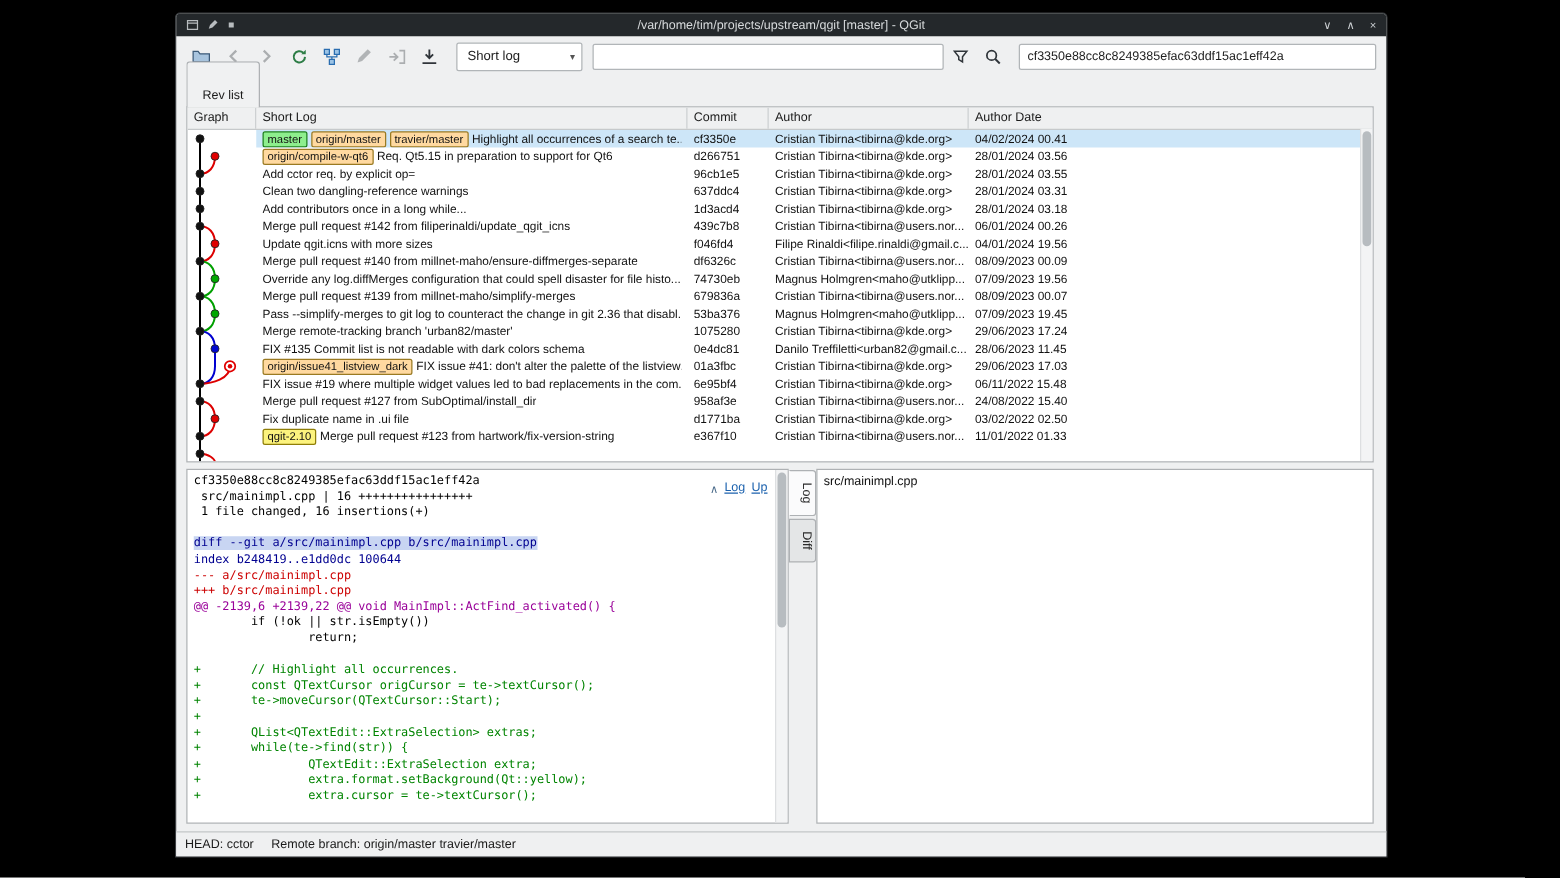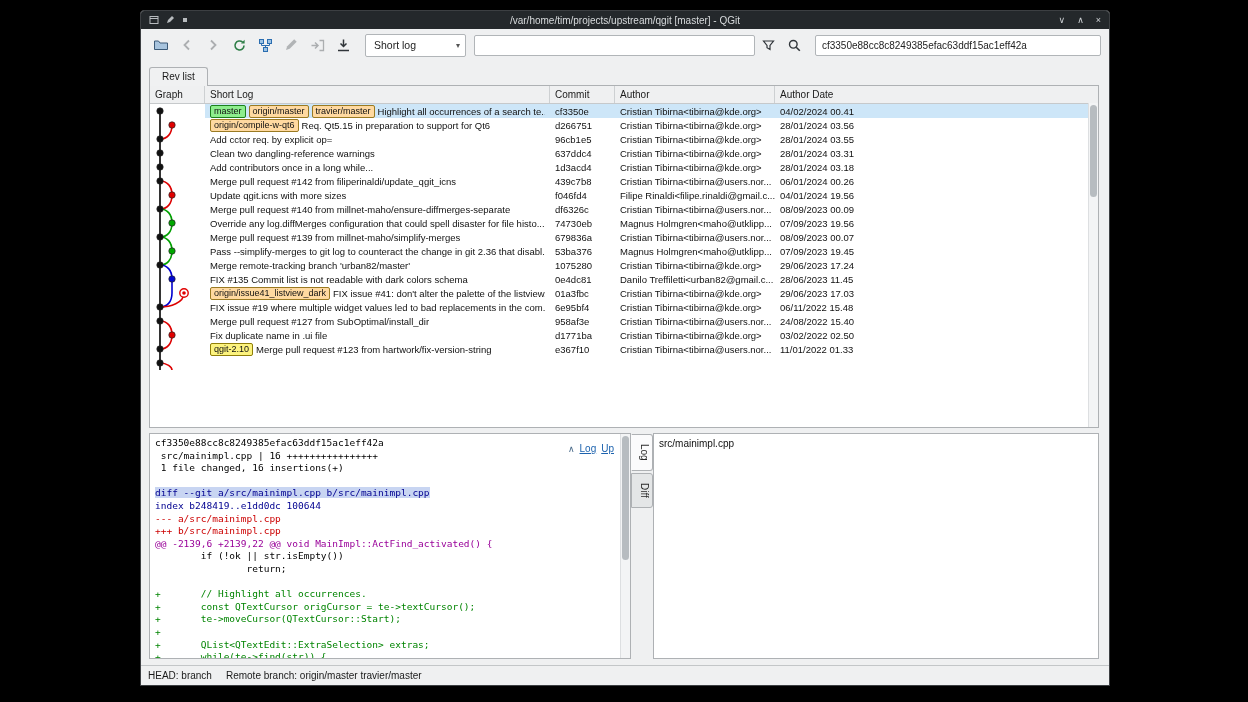--- a/index.html
+++ b/index.html
@@ -21,24 +21,24 @@
   .tbtn.disabled{opacity:.35;}
   .combo{height:21px;background:#fff;border:1px solid #b1b5b8;border-radius:2px;display:flex;align-items:center;
          justify-content:space-between;font-size:10.5px;padding:0 5px 0 8px;width:86px;margin-left:8px;flex:none;color:#222;}
   .combo-arrow{font-size:8px;color:#555;margin-left:6px;}
   .tb-input{height:19px;background:#fff;border:1px solid #b1b5b8;border-radius:2px;font-size:10px;
             padding:0 6px;color:#222;outline:none;font-family:"Liberation Sans",sans-serif;}
   .search-input{width:312px;margin-left:6px;}
   .sha-input{width:318px;margin-left:6px;}
   
   .tabbar{height:24px;flex:none;display:flex;align-items:flex-end;padding:0 0 0 8px;position:relative;z-index:2;}
-  .tab{border:1px solid #aeb1b4;border-bottom:none;background:#f0f1f2;padding:3px 12px 4px;font-size:10px;
+  .tab{border:1px solid #aeb1b4;border-bottom:none;background:#f0f1f2;padding:21px 12px 4px;font-size:10px;
        border-radius:3px 3px 0 0;margin-bottom:-1px;color:#1a1a1a;}
   
-  .table-frame{margin:0 10px 0 8px;height:343px;flex:none;border:1px solid #aeb1b4;background:#fff;
+  .table-frame{margin:0 10px 0 8px;height:285px;flex:none;border:1px solid #aeb1b4;background:#fff;
                position:relative;display:flex;flex-direction:column;box-sizing:border-box;overflow:hidden;}
   .thead{height:17px;flex:none;display:flex;background:#eff0f1;border-bottom:1px solid #c6c9cb;font-size:10px;color:#1a1a1a;}
   .th{padding:0 5px;display:flex;align-items:center;border-right:1px solid #cdd0d2;box-sizing:border-box;white-space:nowrap;}
   .th-graph{width:55px;flex:none;}
   .th-short{width:345px;flex:none;}
   .th-commit{width:65px;flex:none;}
   .th-author{width:160px;flex:none;}
   .th-date{flex:1;border-right:none;}
   .tbody{position:relative;flex:1;overflow:hidden;}
   .graph-svg{position:absolute;left:0;top:0;}
@@ -501,17 +501,17 @@
       <div class="vtab">Diff</div>
     </div>
     <div class="files-frame">
       <div>
           <div class="file-item">src/mainimpl.cpp</div>
         </div>
     </div>
   </div>
 
   <div class="statusbar">
-    <span>HEAD: branch</span>
+    <span>HEAD: cctor</span>
     <span>Remote branch: origin/master travier/master</span>
   </div>
 
 </div>
 
 </body></html>

